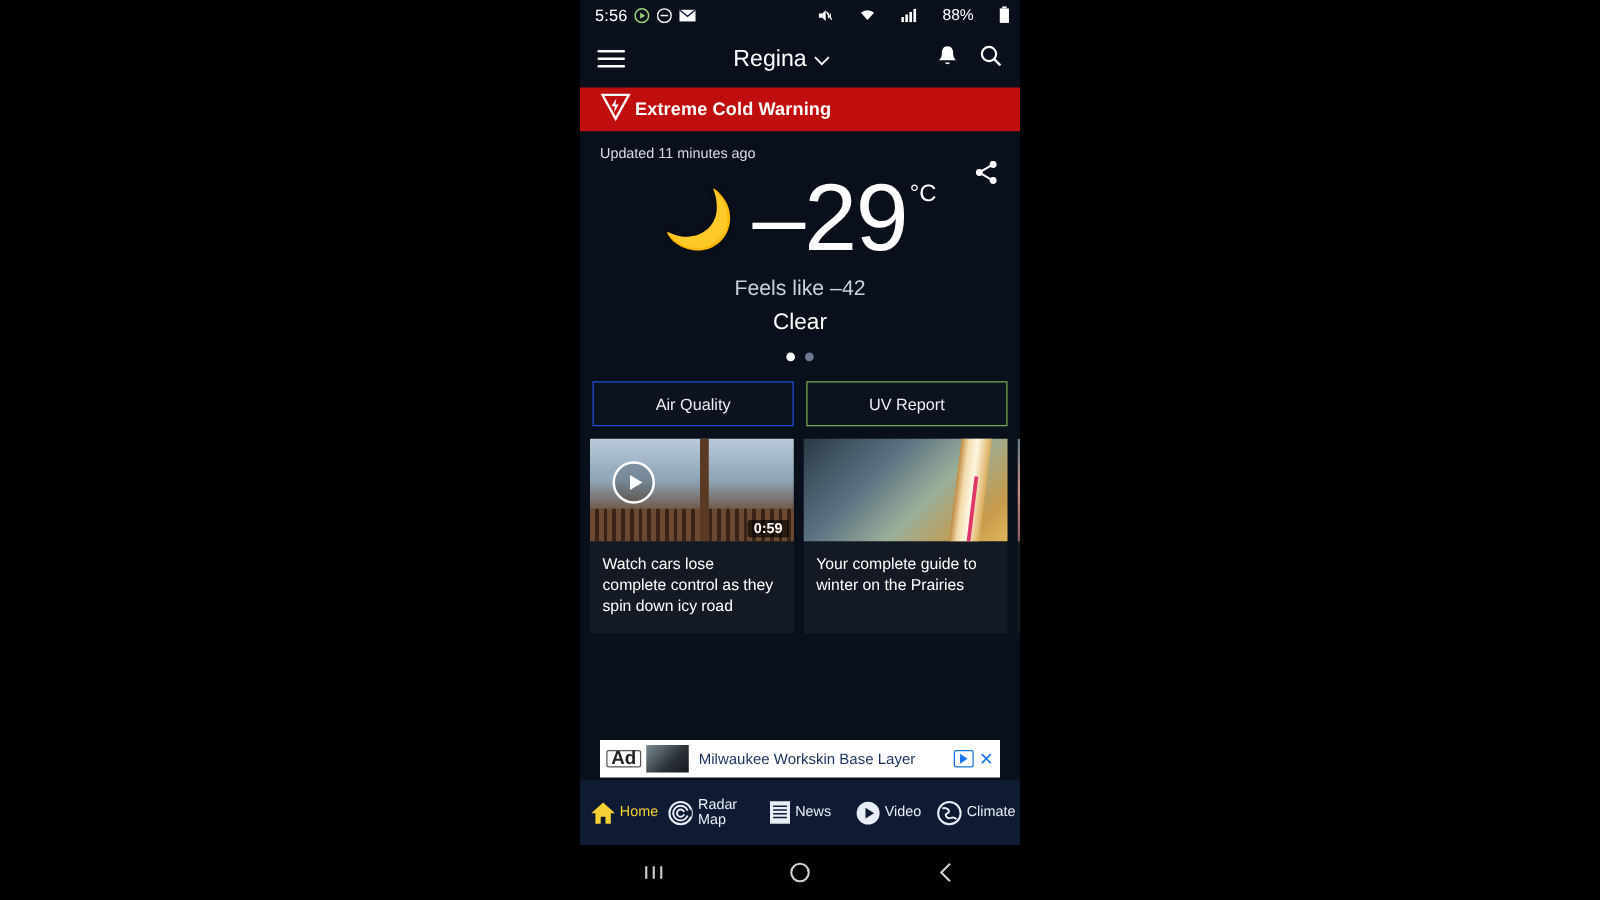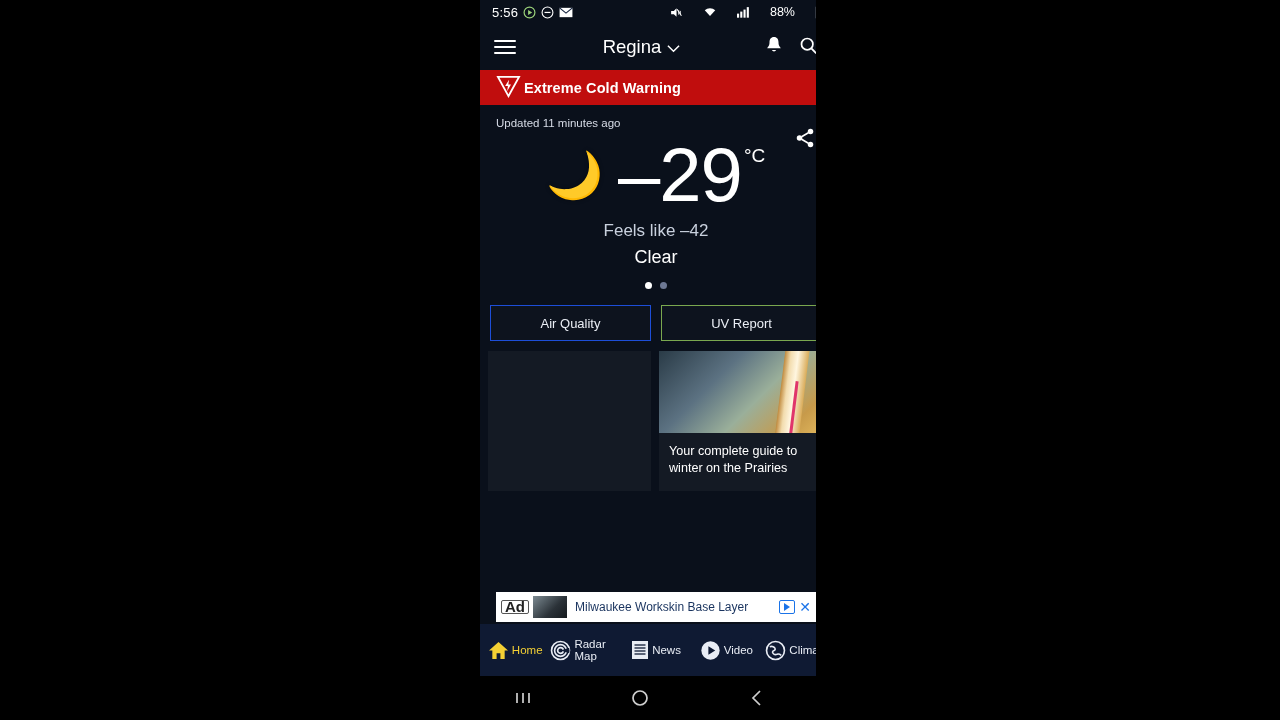--- a/index.html
+++ b/index.html
@@ -12,21 +12,21 @@
   .screen-wrap {
     position: absolute;
     left: 464px; top: 0;
     width: 352px; height: 720px;
     background: #000;
     overflow: hidden;
   }
   
   .phone {
     position: absolute;
-    left: 16px; top: 0;
+    left: 0; top: 0;
     width: 352px; height: 676px;
     background:
       radial-gradient(circle at 20% 15%, rgba(255,255,255,0.045) 0 1px, transparent 1px),
       radial-gradient(circle at 62% 8%,  rgba(255,255,255,0.05) 0 1px, transparent 1px),
       radial-gradient(circle at 85% 22%, rgba(255,255,255,0.04) 0 1px, transparent 1px),
       radial-gradient(circle at 33% 34%, rgba(255,255,255,0.05) 0 1px, transparent 1px),
       radial-gradient(circle at 72% 42%, rgba(255,255,255,0.04) 0 1px, transparent 1px),
       radial-gradient(circle at 12% 48%, rgba(255,255,255,0.05) 0 1px, transparent 1px),
       radial-gradient(circle at 52% 55%, rgba(255,255,255,0.035) 0 1px, transparent 1px),
       radial-gradient(circle at 90% 60%, rgba(255,255,255,0.04) 0 1px, transparent 1px),
@@ -347,20 +347,27 @@
       </div>
     </div>
 
     <div class="chips">
       <div class="chip">Air Quality</div>
       <div class="chip uv">UV Report</div>
     </div>
 
     <div class="cards">
       <div class="card">
+        <div class="thumb thumb-a">
+          <span class="play">
+              <i></i>
+            </span>
+          <span class="duration">0:59</span>
+        </div>
+        <div class="card-title">Watch cars lose complete control as they spin down icy road</div>
       </div>
       <div class="card">
         <div class="thumb thumb-b"></div>
         <div class="card-title">Your complete guide to winter on the Prairies</div>
       </div>
       <div class="card peek">
         <div class="thumb thumb-c"></div>
         <div class="card-title"></div>
       </div>
     </div>

